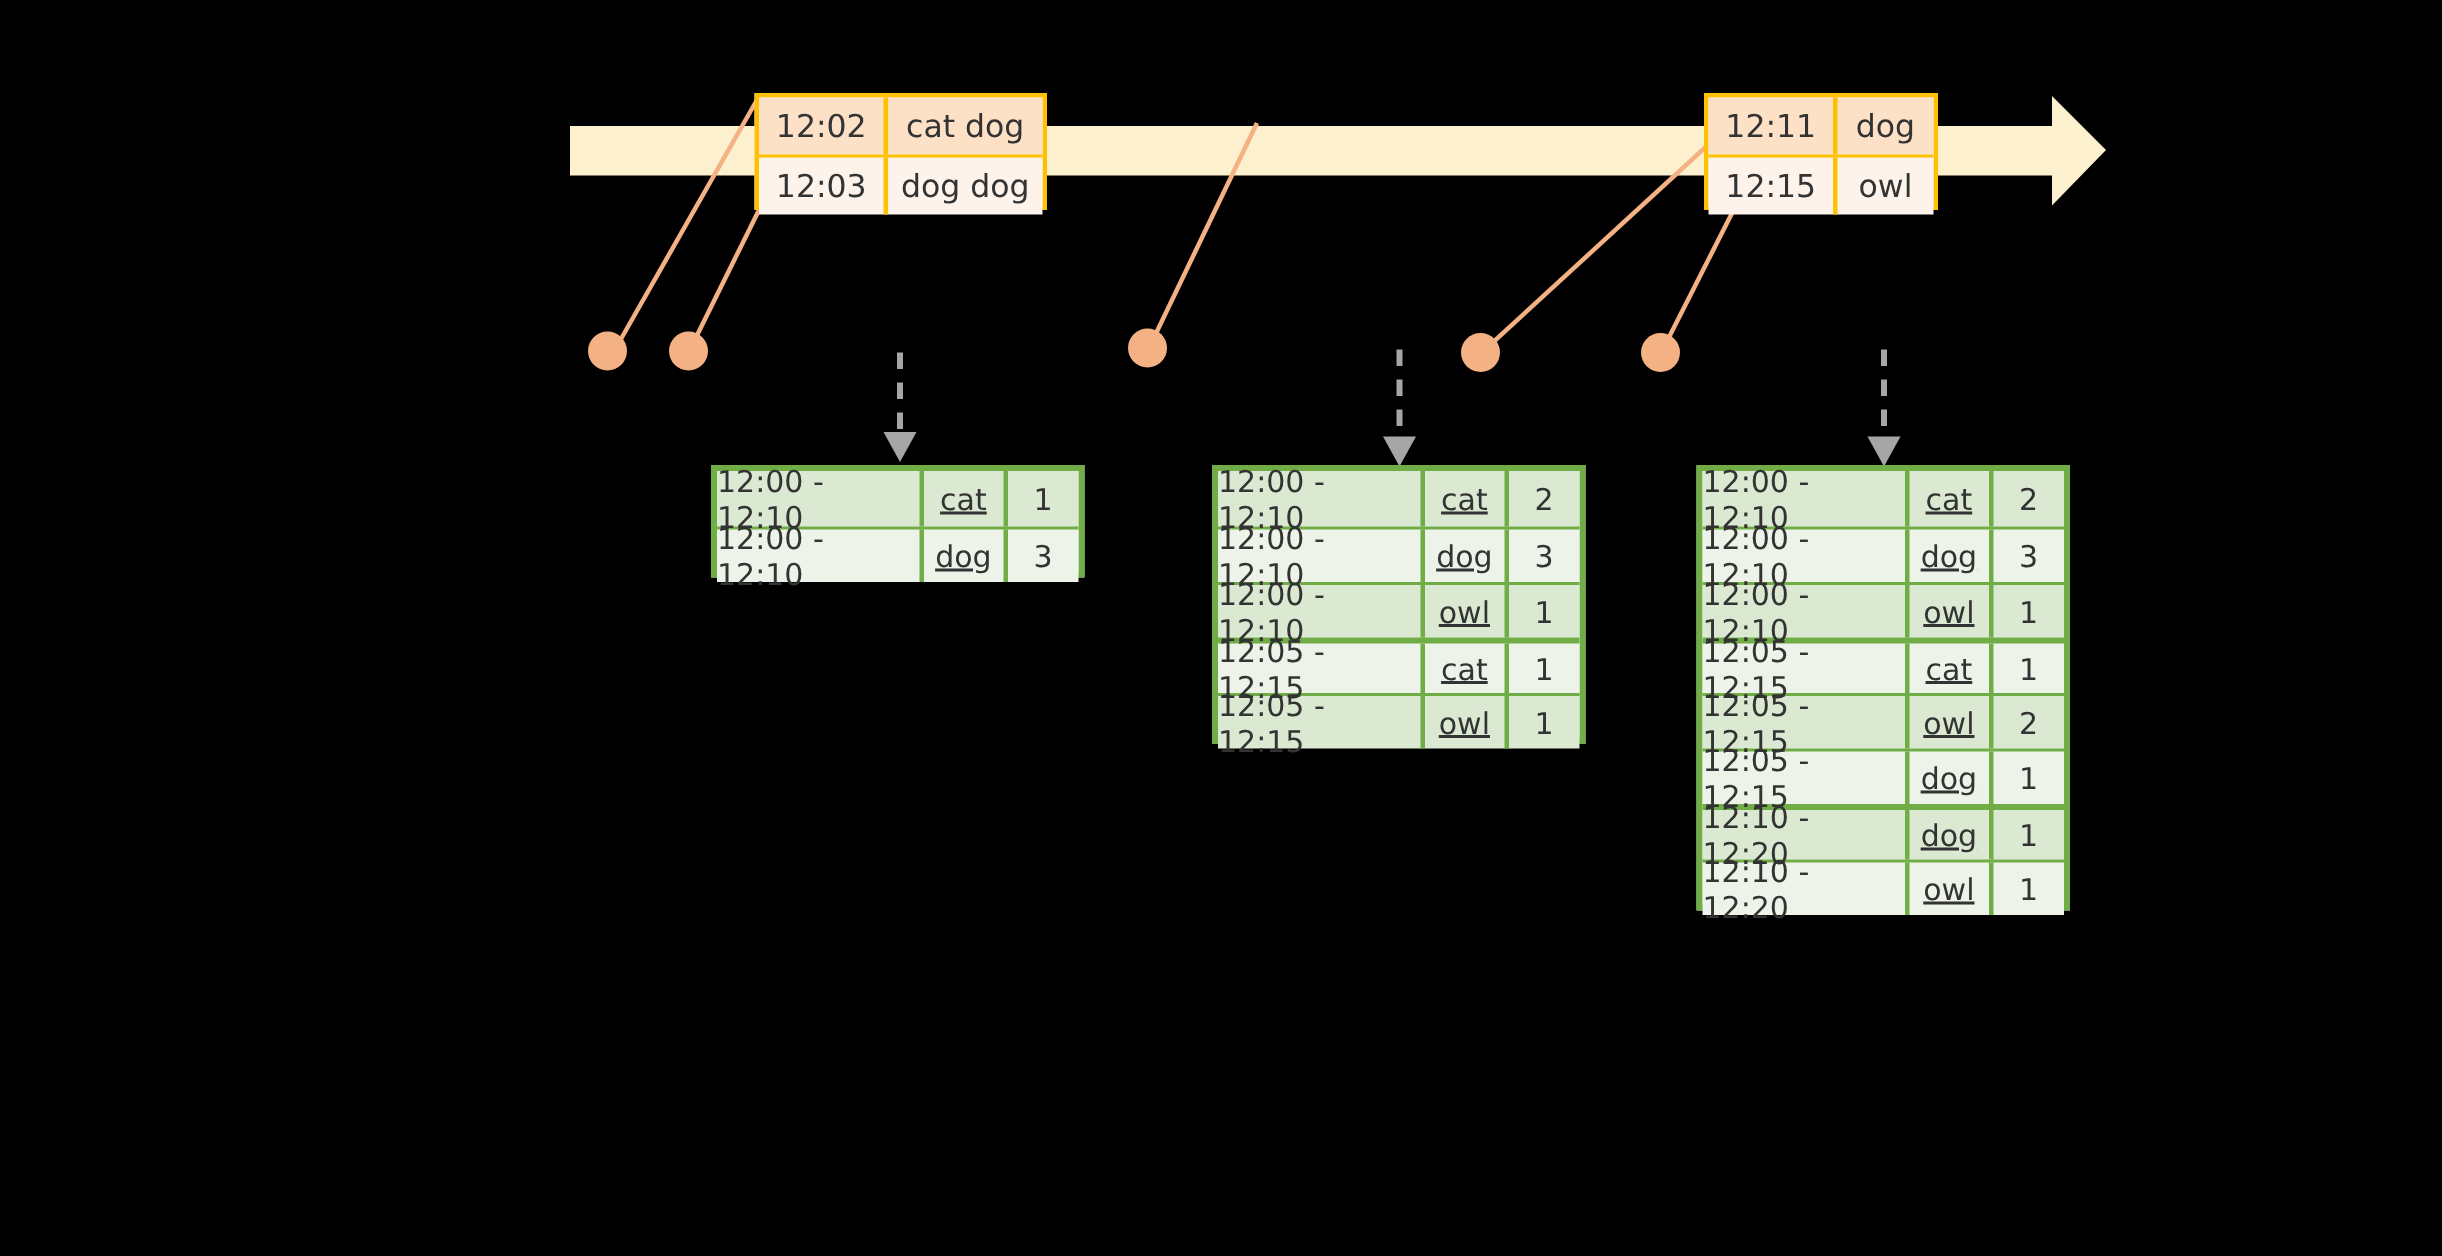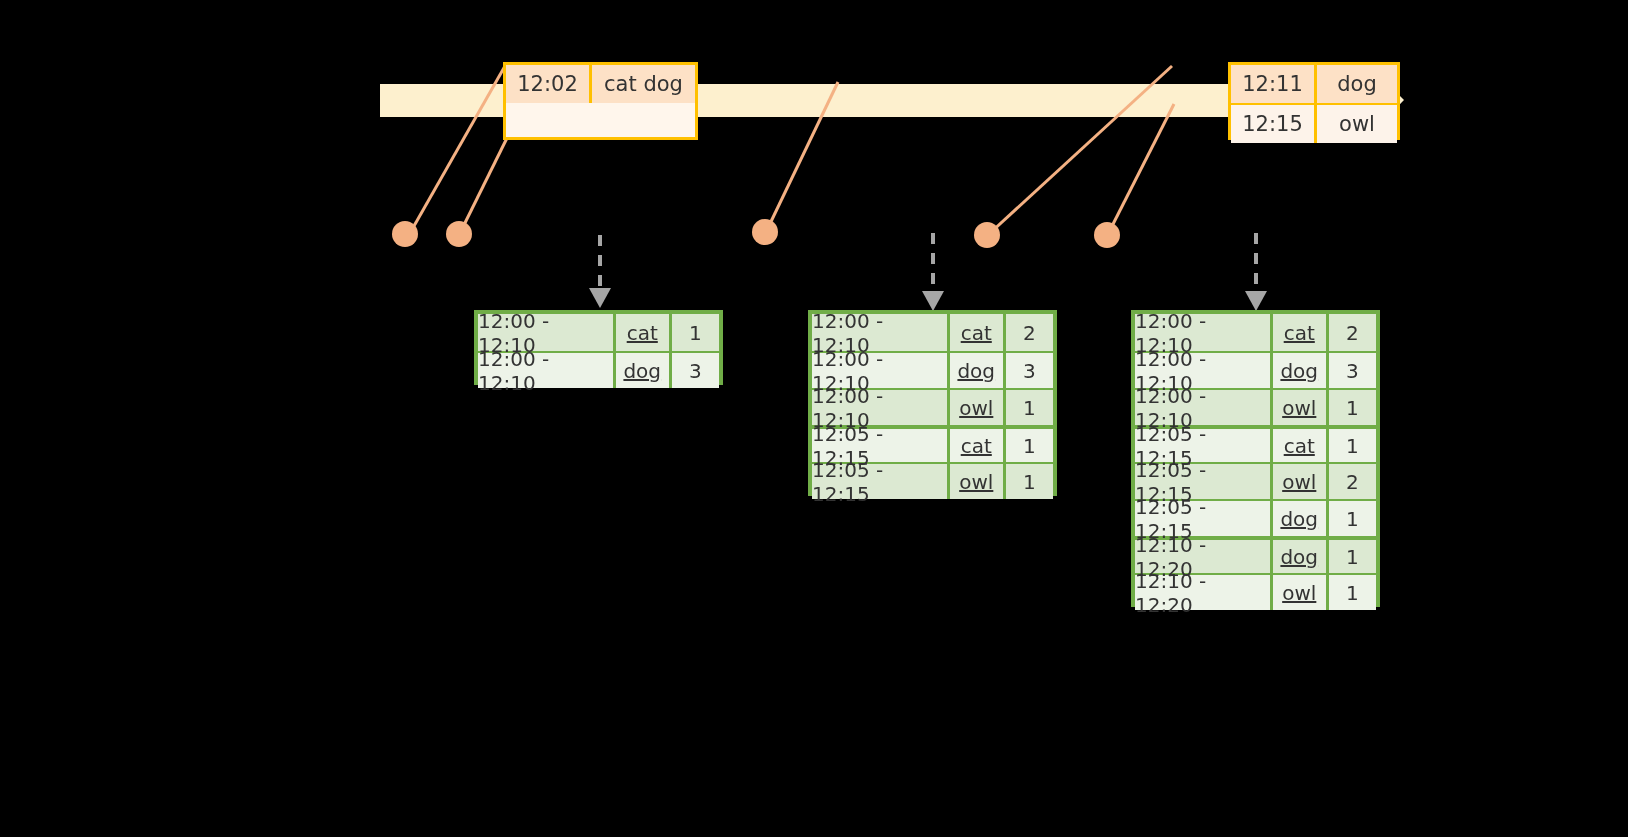--- a/index.html
+++ b/index.html
@@ -115,24 +115,28 @@
     <polygon points="922,291 944,291 933,311" fill="#A6A6A6"></polygon>
     <line x1="1256" y1="233" x2="1256" y2="293" stroke="#A6A6A6" stroke-width="4" stroke-dasharray="11,9"></line>
     <polygon points="1245,291 1267,291 1256,311" fill="#A6A6A6"></polygon>
   </svg>
 
   <div class="evt-box" style="left:503px;top:62px;width:195px;height:78px;">
     <div class="evt-row shade">
       <div class="evt-time">12:02</div>
       <div class="evt-words">cat dog</div>
     </div>
-  </div>
-
-
-  <div class="evt-box" style="left:1228px;top:62px;width:172px;height:78px;">
+    <div class="evt-row plain">
+      <div class="evt-time">12:03</div>
+      <div class="evt-words">dog dog</div>
+    </div>
+  </div>
+
+
+  <div class="evt-box" style="left:1136px;top:62px;width:156px;height:78px;">
     <div class="evt-row shade">
       <div class="evt-time">12:11</div>
       <div class="evt-words">dog</div>
     </div>
     <div class="evt-row plain">
       <div class="evt-time">12:15</div>
       <div class="evt-words">owl</div>
     </div>
   </div>
 

